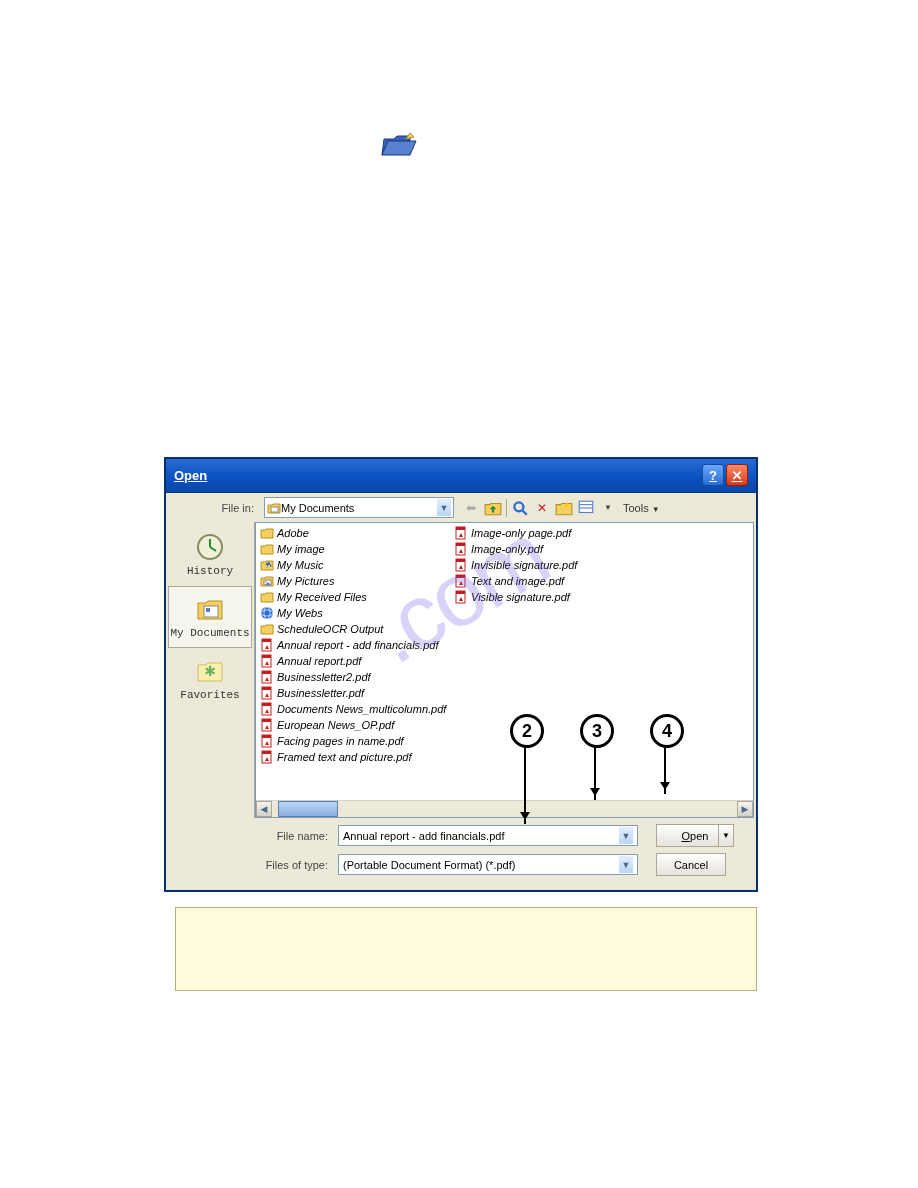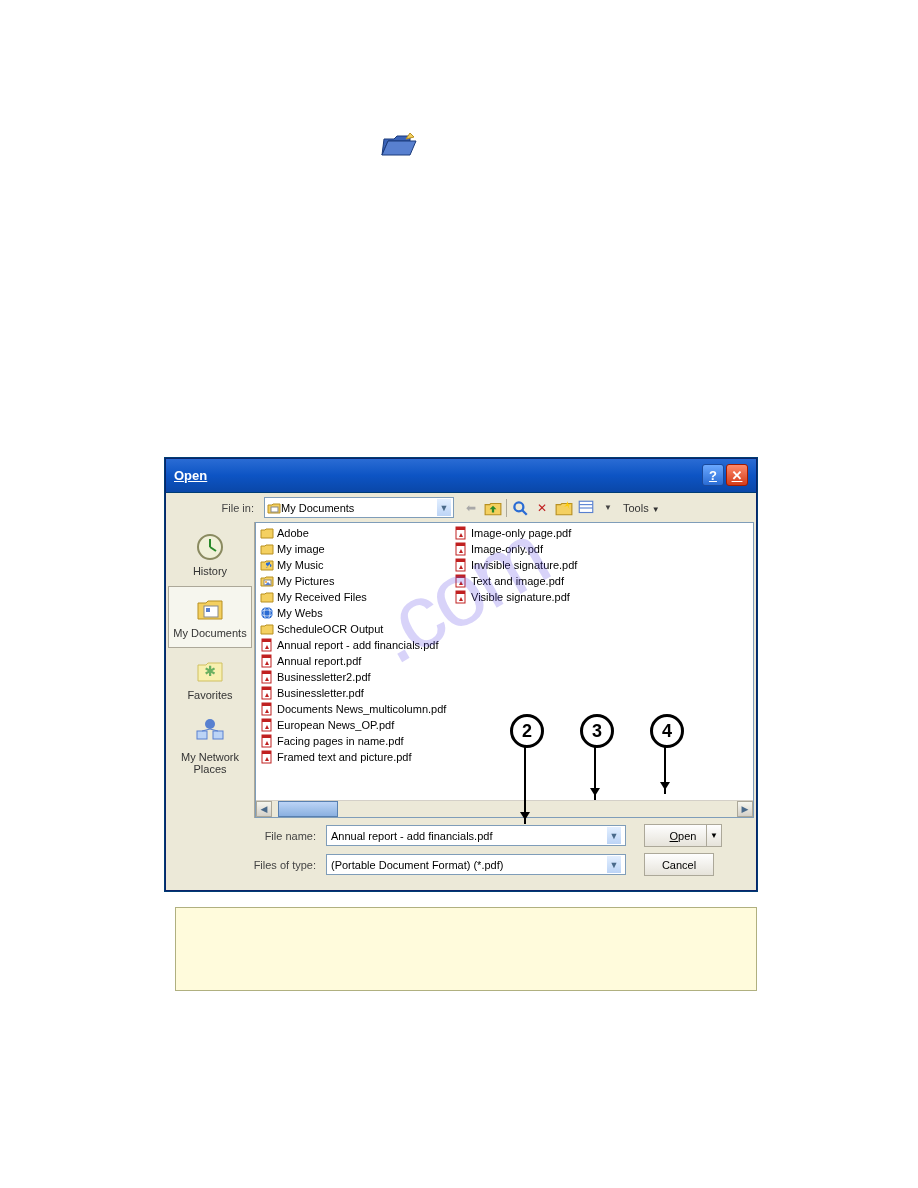--- a/index.html
+++ b/index.html
@@ -109,32 +109,32 @@
   .place {
     text-align: center;
     padding: 6px 0 8px 0;
     border: 1px solid transparent;
   }
   .place.selected {
     border: 1px solid #aca899;
     background: #f6f6ee;
   }
   .place .picon { width:32px; height:32px; margin:0 auto 2px; display:block; }
-  .place .plabel { font-size: 11px; color: #333; }
+  .place .plabel { font-size: 11px; color: #333; font-family: Liberation Mono, monospace; }
 
   .file-area {
     flex: 1;
     background: white;
     border: 1px solid #7f9db9;
     margin: 0 2px 0 0;
     position: relative;
     overflow: hidden;
   }
   .file-cols { display: flex; height: calc(100% - 16px); }
-  .file-col { padding: 2px 0 4px 4px; }
+  .file-col { padding: 2px 0 4px 4px; font-style: italic; }
   .file-col.c1 { width: 190px; }
   .file-col.c2 { width: 170px; }
   .file-item {
     display: flex;
     align-items: center;
     gap: 3px;
     height: 16px;
     font-size: 11px;
     color: #000;
     white-space: nowrap;
@@ -151,21 +151,21 @@
     width: 16px; height: 16px;
     background: linear-gradient(to bottom, #f6f6ee, #d4d0c8);
     border: 1px solid #aca899;
     display:flex;align-items:center;justify-content:center;
     font-size: 9px; color: #4a6a8a;
     box-sizing: border-box;
   }
   .mini-scroll .track { flex:1; background: #ece9d8; }
 
   .bottom-rows {
-    padding: 6px 6px 8px 0;
+    padding: 6px 6px 8px 12px;
   }
   .brow {
     display: flex;
     align-items: center;
     margin-bottom: 6px;
   }
   .brow .rlbl { width: 150px; text-align: right; padding-right: 10px; color:#444; }
   .text-select {
     flex: 1;
     background: white;
@@ -320,30 +320,20 @@
           </svg>
         <div class="plabel">My Documents</div>
       </div>
       <div class="place">
         <svg class="picon" viewBox="0 0 32 32">
             <path d="M4 10 L12 10 L14 8 L28 8 L28 26 L4 26 Z" fill="#f8f0b0" stroke="#d0c060"></path>
             <text x="16" y="21" font-size="14" text-anchor="middle" fill="#6ab060">✱</text>
           </svg>
         <div class="plabel">Favorites</div>
       </div>
-      <div class="place">
-        <svg class="picon" viewBox="0 0 32 32">
-            <rect x="3" y="14" width="10" height="8" fill="#bcd4f6" stroke="#5880d0"></rect>
-            <rect x="19" y="14" width="10" height="8" fill="#bcd4f6" stroke="#5880d0"></rect>
-            <circle cx="16" cy="7" r="5" fill="#5880d0"></circle>
-            <line x1="16" y1="12" x2="8" y2="14" stroke="#5880d0"></line>
-            <line x1="16" y1="12" x2="24" y2="14" stroke="#5880d0"></line>
-          </svg>
-        <div class="plabel" style="line-height:1.1">My Network<br>Places</div>
-      </div>
     </div>
 
     <div class="file-area">
       <div class="file-cols">
         <div class="file-col c1" id="col1">
             <div class="file-item">
               <svg class="ficon" viewBox="0 0 14 14">
                 <path d="M1 4 L5 4 L6 3 L13 3 L13 12 L1 12 Z" fill="#f4d060" stroke="#b89020"></path>
               </svg>
               <span>Adobe</span>

